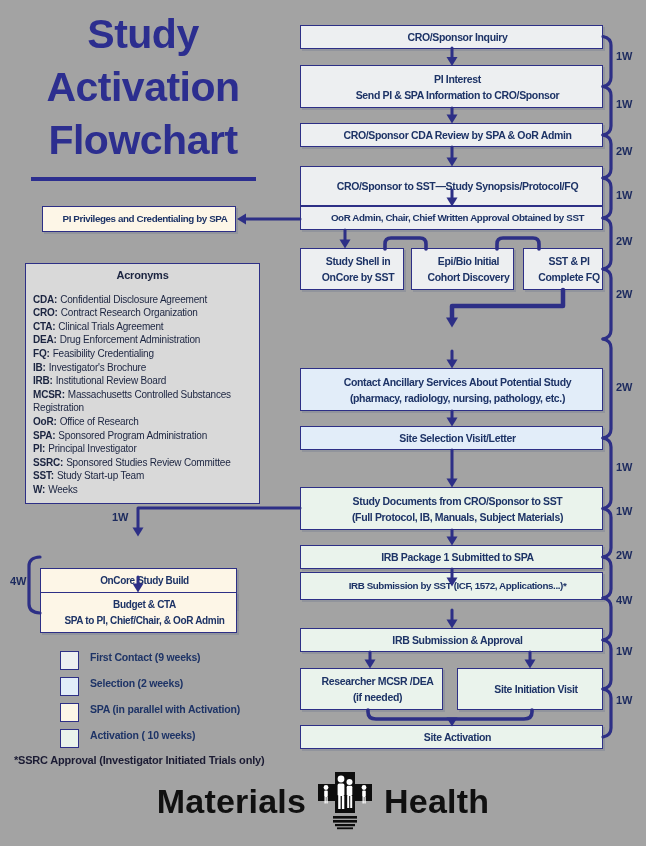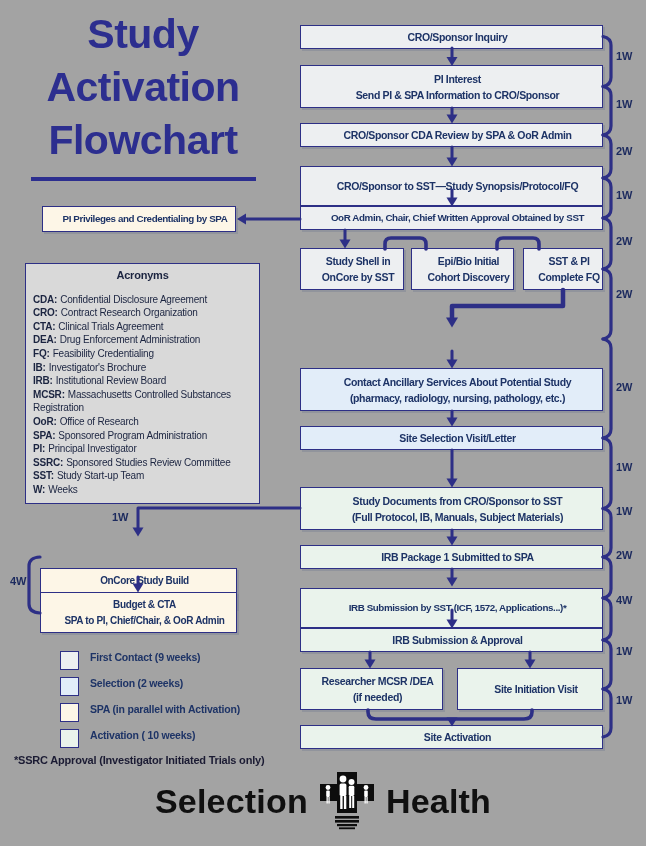--- a/index.html
+++ b/index.html
@@ -94,21 +94,21 @@
       <span>Site Selection Visit/Letter</span>
     </div>
 
   <div class="box gr" style="left:300px;top:487px;width:303px;height:43px">
     <span>Study Documents from CRO/Sponsor to SST</span>
     <span>(Full Protocol, IB, Manuals, Subject Materials)</span>
   </div>
   <div class="box gr" style="left:300px;top:545px;width:303px;height:24px">
       <span>IRB Package 1 Submitted to SPA</span>
     </div>
-  <div class="box gr sm" style="left:300px;top:588px;width:303px;height:40px">
+  <div class="box gr sm" style="left:300px;top:572px;width:303px;height:28px">
       <span>IRB Submission by SST (ICF, 1572, Applications...)*</span>
     </div>
   <div class="box gr" style="left:300px;top:628px;width:303px;height:24px">
       <span>IRB Submission &amp; Approval</span>
     </div>
   <div class="box gr" style="left:300px;top:668px;width:143px;height:42px">
     <span>Researcher MCSR /DEA</span>
     <span>(if needed)</span>
   </div>
   <div class="box gr" style="left:457px;top:668px;width:146px;height:42px">
@@ -178,21 +178,21 @@
     <div class="lbl">SPA (in parallel with Activation)</div>
   </div>
   <div class="leg" style="top:729px">
     <div class="sw" style="background: rgb(234, 243, 236);"></div>
     <div class="lbl">Activation ( 10 weeks)</div>
   </div>
 
   <div id="footnote">*SSRC Approval (Investigator Initiated Trials only)</div>
 
   <div id="logo">
-    <span class="word">Selection</span>
+    <span class="word">Materials</span>
     <svg width="54" height="58" viewBox="0 0 54 58">
       <g fill="#0d0d0d">
         <rect x="17" y="0" width="20" height="41"></rect>
         <rect x="0" y="12" width="17" height="17"></rect>
         <rect x="37" y="12" width="17" height="17"></rect>
         <rect x="15" y="44" width="24" height="2.6"></rect>
         <rect x="15" y="48" width="24" height="2.6"></rect>
         <rect x="17" y="52" width="20" height="2.2"></rect>
         <rect x="19" y="55.4" width="16" height="1.8"></rect>
       </g>

